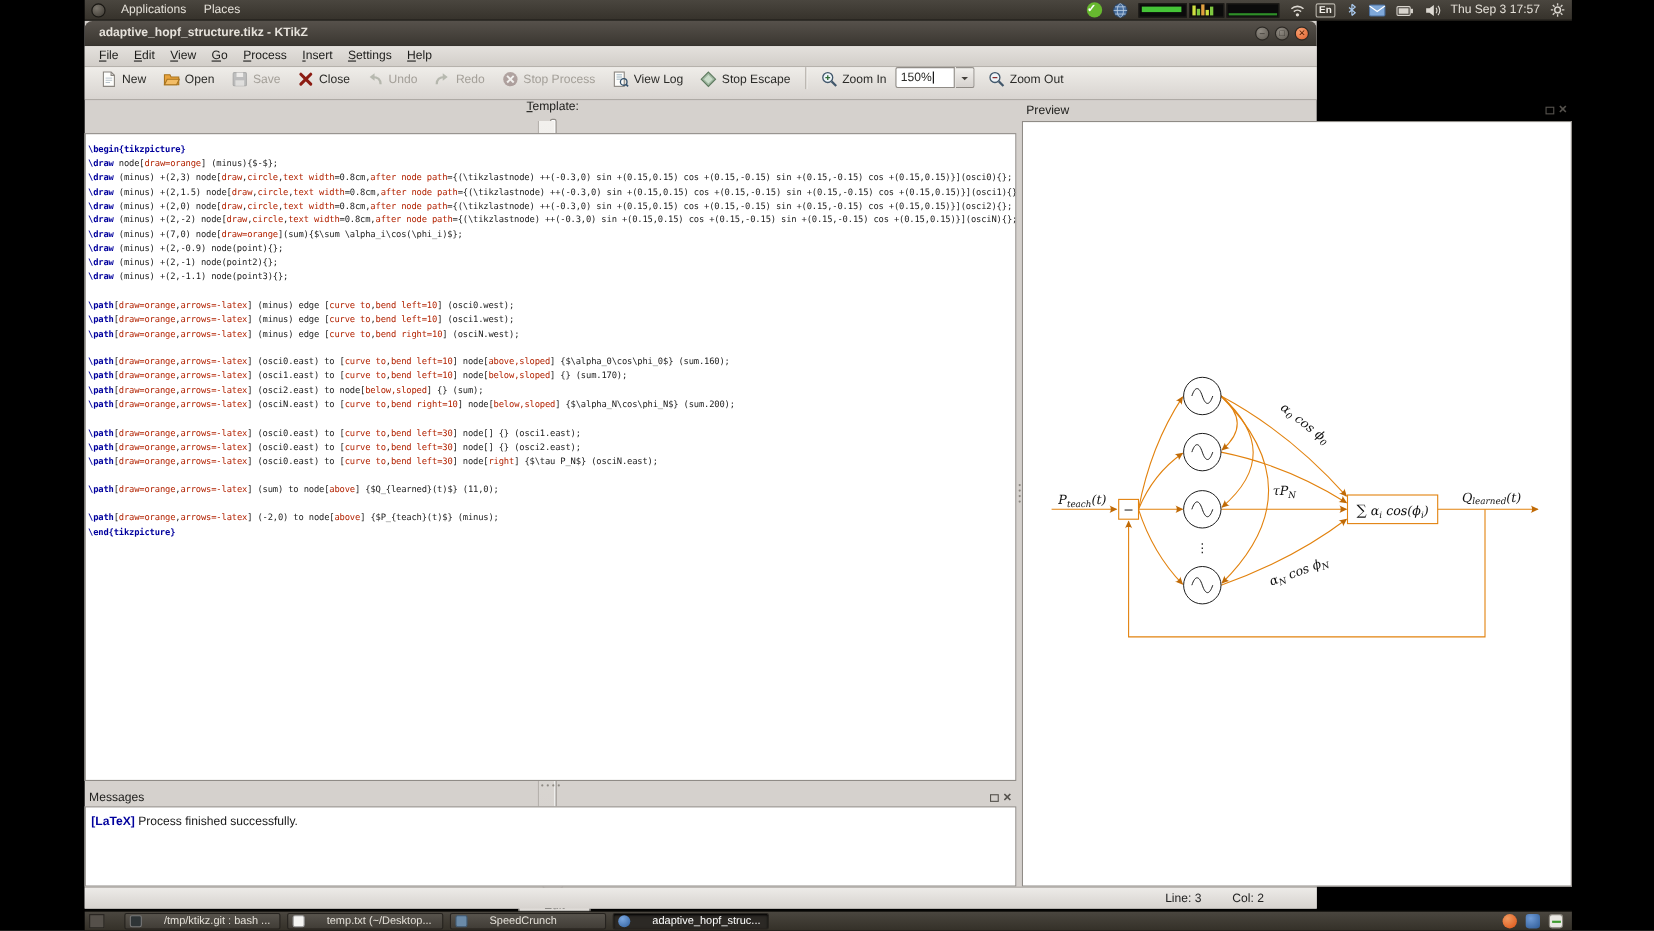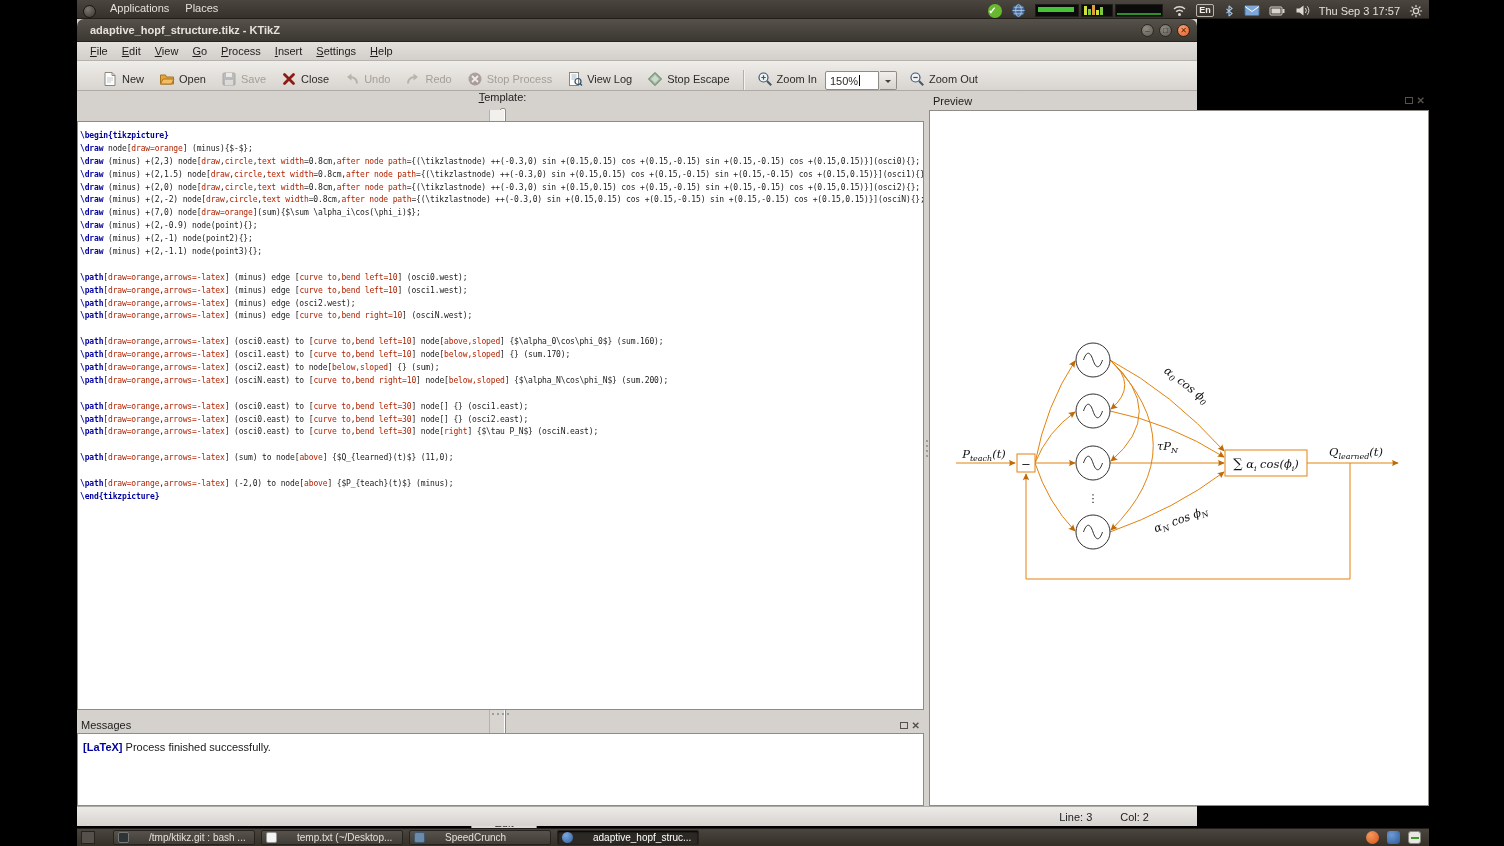--- a/index.html
+++ b/index.html
@@ -3,21 +3,21 @@
 <meta charset="utf-8">
 <style>
   *{margin:0;padding:0;box-sizing:border-box;}
   html,body{width:1504px;height:846px;background:#000;overflow:hidden;
     font-family:"Liberation Sans",sans-serif;-webkit-font-smoothing:antialiased;}
   .desktop{position:absolute;left:77px;top:0;width:1352px;height:846px;background:#000;}
 
   
   .top-panel{position:absolute;left:0;top:0;right:0;height:19px;
     background:linear-gradient(#4a463f,#36322b);color:#e4e0d8;font-size:11px;
-    display:flex;align-items:flex-end;border-bottom:1px solid #211e1a;}
+    display:flex;align-items:center;border-bottom:1px solid #211e1a;}
   .tp-logo{width:13px;height:13px;border-radius:50%;margin:0 6px 0 6px;
     background:radial-gradient(circle at 35% 30%,#7b766d,#3a362f);border:1px solid #191713;}
   .tp-menu{padding:0 8px;line-height:19px;cursor:default;}
   .tp-right{margin-left:auto;display:flex;align-items:center;gap:9px;padding-right:6px;}
   .tp-ico{display:flex;align-items:center;}
   .check-circle{width:14px;height:14px;border-radius:50%;background:#67b82f;color:#fff;
     font-size:10px;font-weight:bold;text-align:center;line-height:14px;}
   .sysmon{display:flex;gap:2px;align-items:center;}
   .sysmon .box{background:#0b0b0b;height:13px;border:1px solid #1f1d19;}
   .cpu{width:44px;position:relative;}
@@ -41,21 +41,21 @@
     color:#2c2925;background:radial-gradient(circle at 35% 30%,#8f8a82,#5d5850);border:1px solid #2a2723;}
   .wbtn.close{background:radial-gradient(circle at 35% 30%,#f7a173,#e05f2a);color:#5a2004;}
 
   .menubar{position:absolute;top:23px;left:0;right:0;height:19px;font-size:11px;color:#1c1c1a;
     background:linear-gradient(#e4e1dd,#d2cec9);border-bottom:1px solid #b6b2ac;
     display:flex;align-items:center;padding-left:6px;}
   .menu-item{padding:0 7px;line-height:19px;}
 
   .toolbar{position:absolute;top:42px;left:0;right:0;height:30px;
     background:linear-gradient(#efede9,#d8d4d0);border-bottom:1px solid #aeaaa5;
-    display:flex;align-items:flex-end;gap:1px;padding-left:18px;font-size:11px;color:#2b2b28;}
+    display:flex;align-items:flex-start;gap:1px;padding-left:7px;font-size:11px;color:#2b2b28;}
   .tbtn{display:flex;align-items:center;gap:4px;padding:3px 7px;border-radius:3px;white-space:nowrap;}
   .tbtn svg{display:block;}
   .tbtn.disabled{color:#a39f98;}
   .tbtn.disabled svg{opacity:.45;filter:grayscale(80%);}
   .tsep{width:1px;height:20px;background:#b3afa9;margin:0 5px;box-shadow:1px 0 0 #f4f2ef;}
   .zoom-combo{width:54px;height:19px;background:#fff;border:1px solid #8f8b86;border-radius:2px 0 0 2px;
     display:flex;align-items:center;padding-left:4px;font-size:11px;}
   .caret{width:1px;height:11px;background:#000;margin-left:1px;}
   .combo-arrow{width:17px;height:19px;border:1px solid #8f8b86;border-left:none;border-radius:0 2px 2px 0;
     background:linear-gradient(#f2f0ed,#d6d2ce);display:flex;align-items:center;justify-content:center;}
@@ -359,21 +359,20 @@
           <div class="code-line"><b class="cmd">\draw</b> (minus) +(2,1.5) node[<i class="kw">draw</i>,<i class="kw">circle</i>,<i class="kw">text width</i>=0.8cm,<i class="kw">after node path</i>={(\tikzlastnode) ++(-0.3,0) sin +(0.15,0.15) cos +(0.15,-0.15) sin +(0.15,-0.15) cos +(0.15,0.15)}](osci1){};</div>
           <div class="code-line"><b class="cmd">\draw</b> (minus) +(2,0) node[<i class="kw">draw</i>,<i class="kw">circle</i>,<i class="kw">text width</i>=0.8cm,<i class="kw">after node path</i>={(\tikzlastnode) ++(-0.3,0) sin +(0.15,0.15) cos +(0.15,-0.15) sin +(0.15,-0.15) cos +(0.15,0.15)}](osci2){};</div>
           <div class="code-line"><b class="cmd">\draw</b> (minus) +(2,-2) node[<i class="kw">draw</i>,<i class="kw">circle</i>,<i class="kw">text width</i>=0.8cm,<i class="kw">after node path</i>={(\tikzlastnode) ++(-0.3,0) sin +(0.15,0.15) cos +(0.15,-0.15) sin +(0.15,-0.15) cos +(0.15,0.15)}](osciN){};</div>
           <div class="code-line"><b class="cmd">\draw</b> (minus) +(7,0) node[<i class="kw">draw=orange</i>](sum){$\sum \alpha_i\cos(\phi_i)$};</div>
           <div class="code-line"><b class="cmd">\draw</b> (minus) +(2,-0.9) node(point){};</div>
           <div class="code-line"><b class="cmd">\draw</b> (minus) +(2,-1) node(point2){};</div>
           <div class="code-line"><b class="cmd">\draw</b> (minus) +(2,-1.1) node(point3){};</div>
           <div class="code-line">&nbsp;</div>
           <div class="code-line"><b class="cmd">\path</b>[<i class="kw">draw=orange</i>,<i class="kw">arrows=-latex</i>] (minus) edge [<i class="kw">curve to</i>,<i class="kw">bend left=10</i>] (osci0.west);</div>
           <div class="code-line"><b class="cmd">\path</b>[<i class="kw">draw=orange</i>,<i class="kw">arrows=-latex</i>] (minus) edge [<i class="kw">curve to</i>,<i class="kw">bend left=10</i>] (osci1.west);</div>
-          <div class="code-line"><b class="cmd">\path</b>[<i class="kw">draw=orange</i>,<i class="kw">arrows=-latex</i>] (minus) edge (osci2.west);</div>
           <div class="code-line"><b class="cmd">\path</b>[<i class="kw">draw=orange</i>,<i class="kw">arrows=-latex</i>] (minus) edge [<i class="kw">curve to</i>,<i class="kw">bend right=10</i>] (osciN.west);</div>
           <div class="code-line">&nbsp;</div>
           <div class="code-line"><b class="cmd">\path</b>[<i class="kw">draw=orange</i>,<i class="kw">arrows=-latex</i>] (osci0.east) to [<i class="kw">curve to</i>,<i class="kw">bend left=10</i>] node[<i class="kw">above,sloped</i>] {$\alpha_0\cos\phi_0$} (sum.160);</div>
           <div class="code-line"><b class="cmd">\path</b>[<i class="kw">draw=orange</i>,<i class="kw">arrows=-latex</i>] (osci1.east) to [<i class="kw">curve to</i>,<i class="kw">bend left=10</i>] node[<i class="kw">below,sloped</i>] {} (sum.170);</div>
           <div class="code-line"><b class="cmd">\path</b>[<i class="kw">draw=orange</i>,<i class="kw">arrows=-latex</i>] (osci2.east) to node[<i class="kw">below,sloped</i>] {} (sum);</div>
           <div class="code-line"><b class="cmd">\path</b>[<i class="kw">draw=orange</i>,<i class="kw">arrows=-latex</i>] (osciN.east) to [<i class="kw">curve to</i>,<i class="kw">bend right=10</i>] node[<i class="kw">below,sloped</i>] {$\alpha_N\cos\phi_N$} (sum.200);</div>
           <div class="code-line">&nbsp;</div>
           <div class="code-line"><b class="cmd">\path</b>[<i class="kw">draw=orange</i>,<i class="kw">arrows=-latex</i>] (osci0.east) to [<i class="kw">curve to</i>,<i class="kw">bend left=30</i>] node[] {} (osci1.east);</div>
           <div class="code-line"><b class="cmd">\path</b>[<i class="kw">draw=orange</i>,<i class="kw">arrows=-latex</i>] (osci0.east) to [<i class="kw">curve to</i>,<i class="kw">bend left=30</i>] node[] {} (osci2.east);</div>
           <div class="code-line"><b class="cmd">\path</b>[<i class="kw">draw=orange</i>,<i class="kw">arrows=-latex</i>] (osci0.east) to [<i class="kw">curve to</i>,<i class="kw">bend left=30</i>] node[<i class="kw">right</i>] {$\tau P_N$} (osciN.east);</div>

